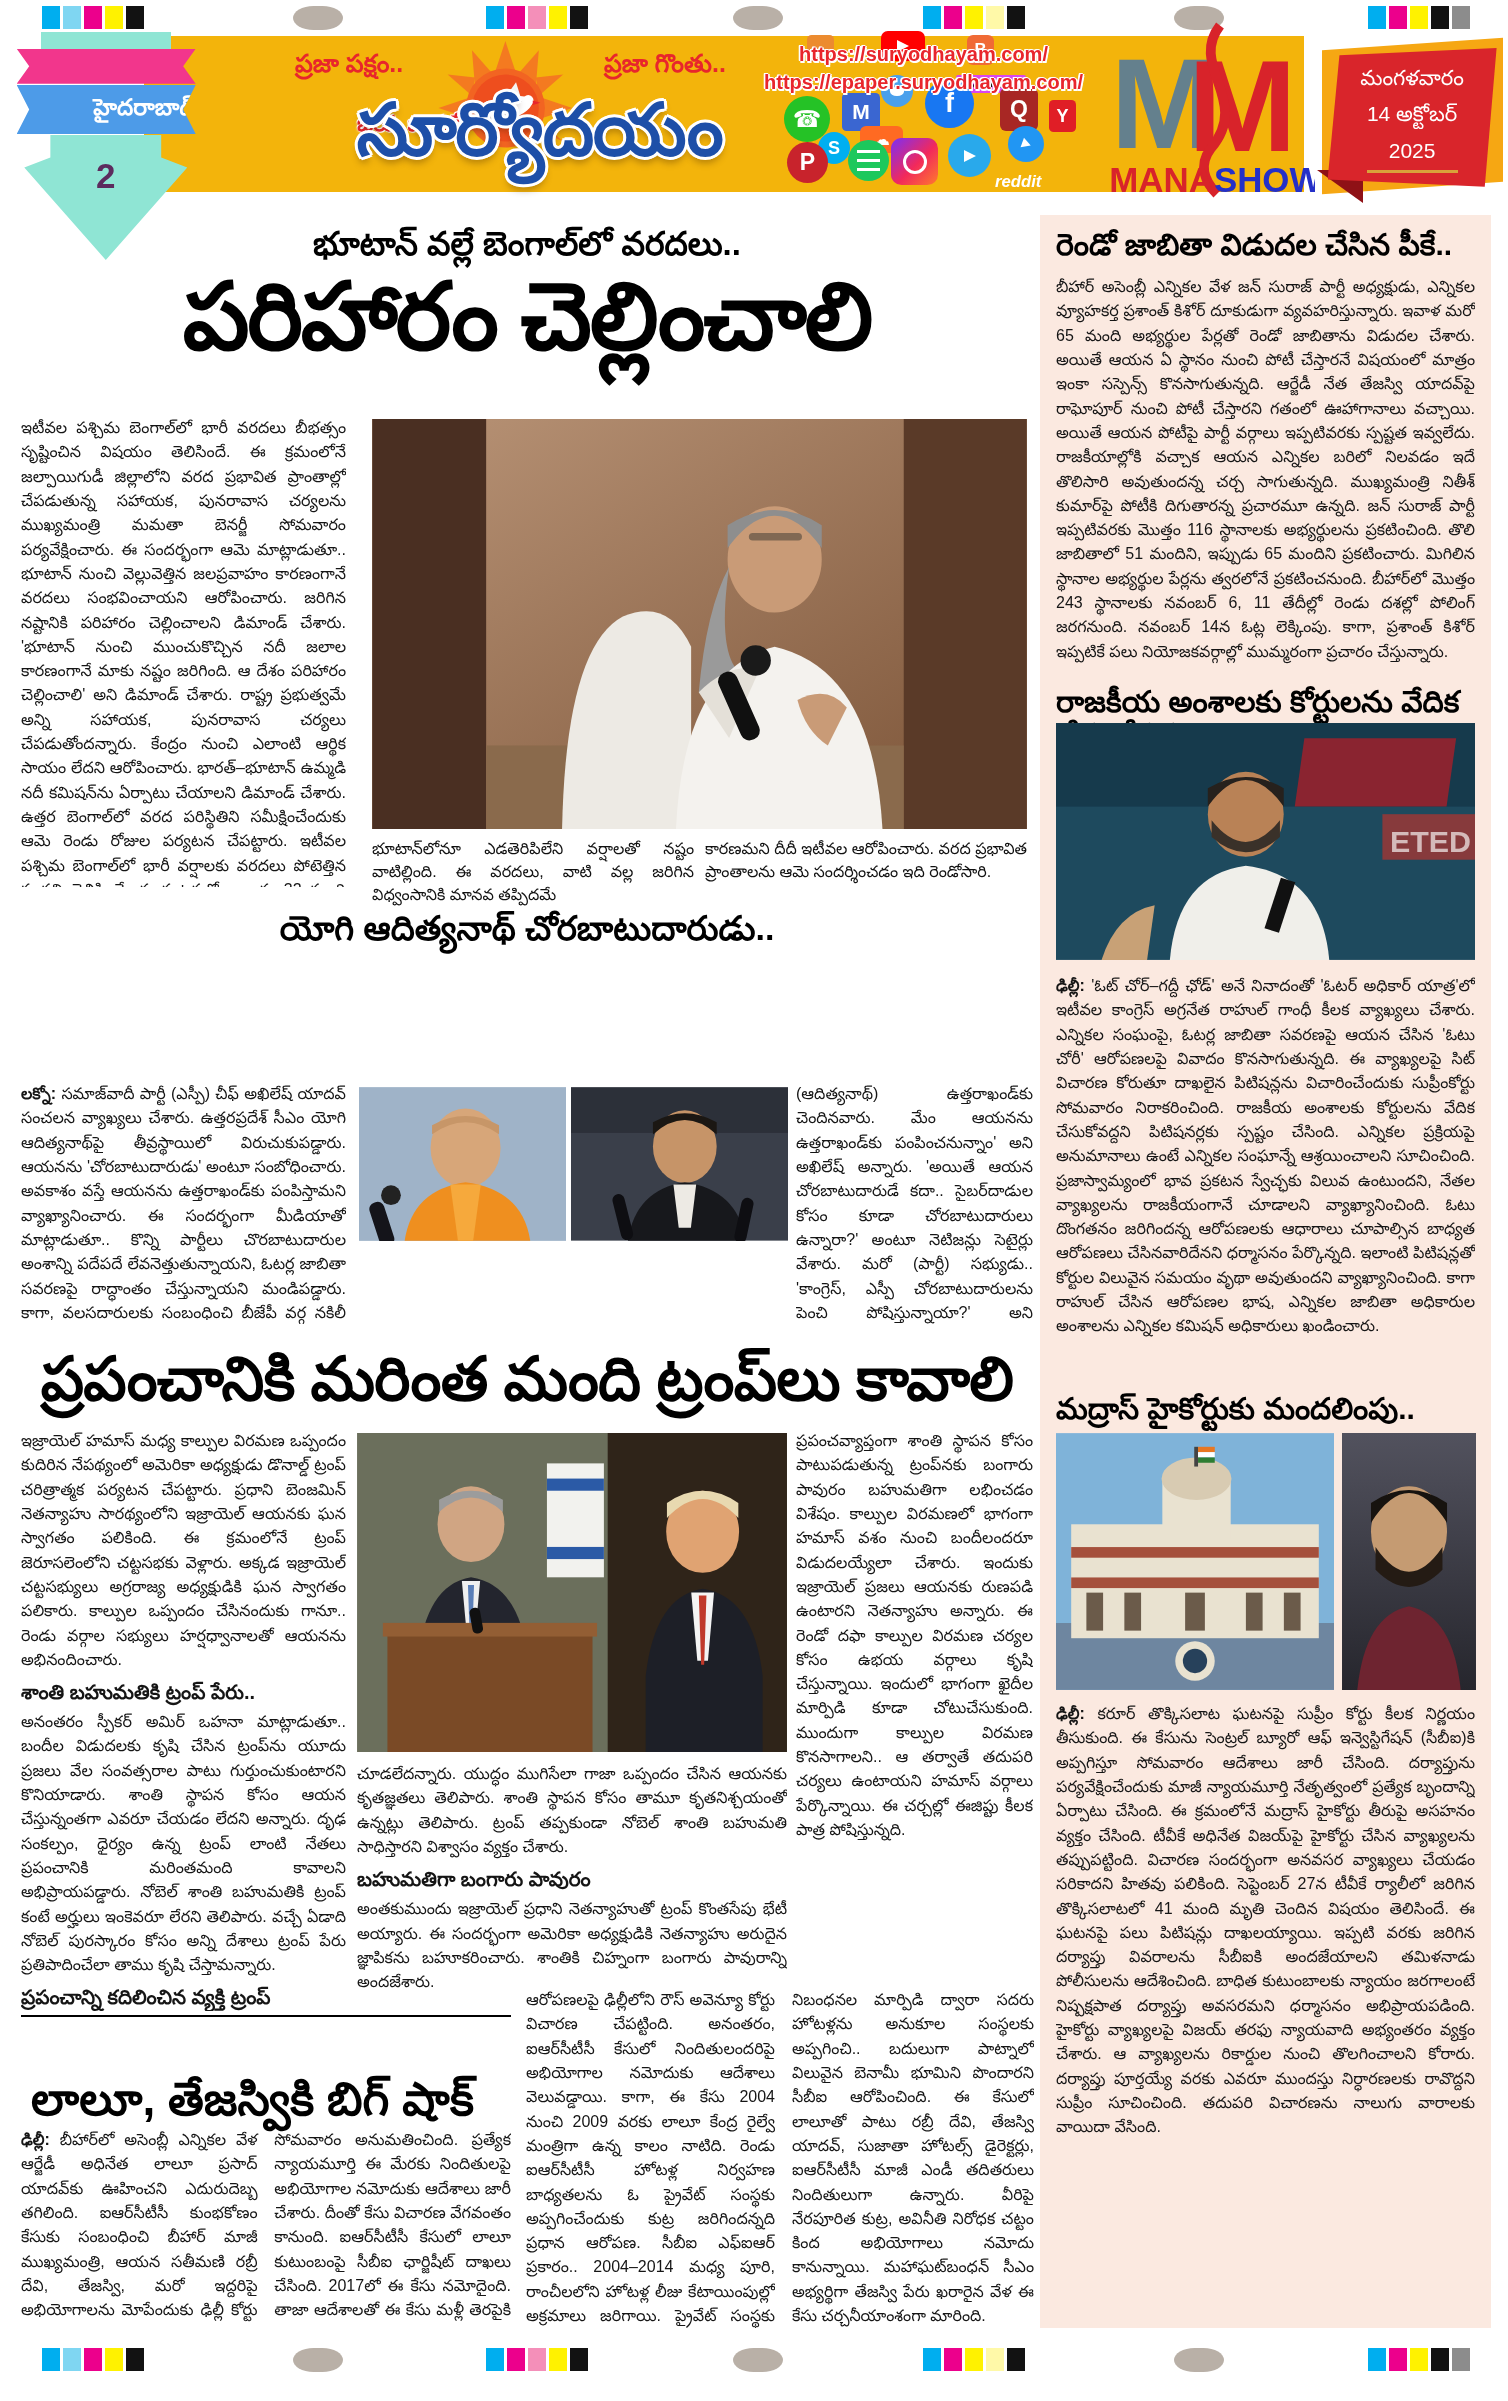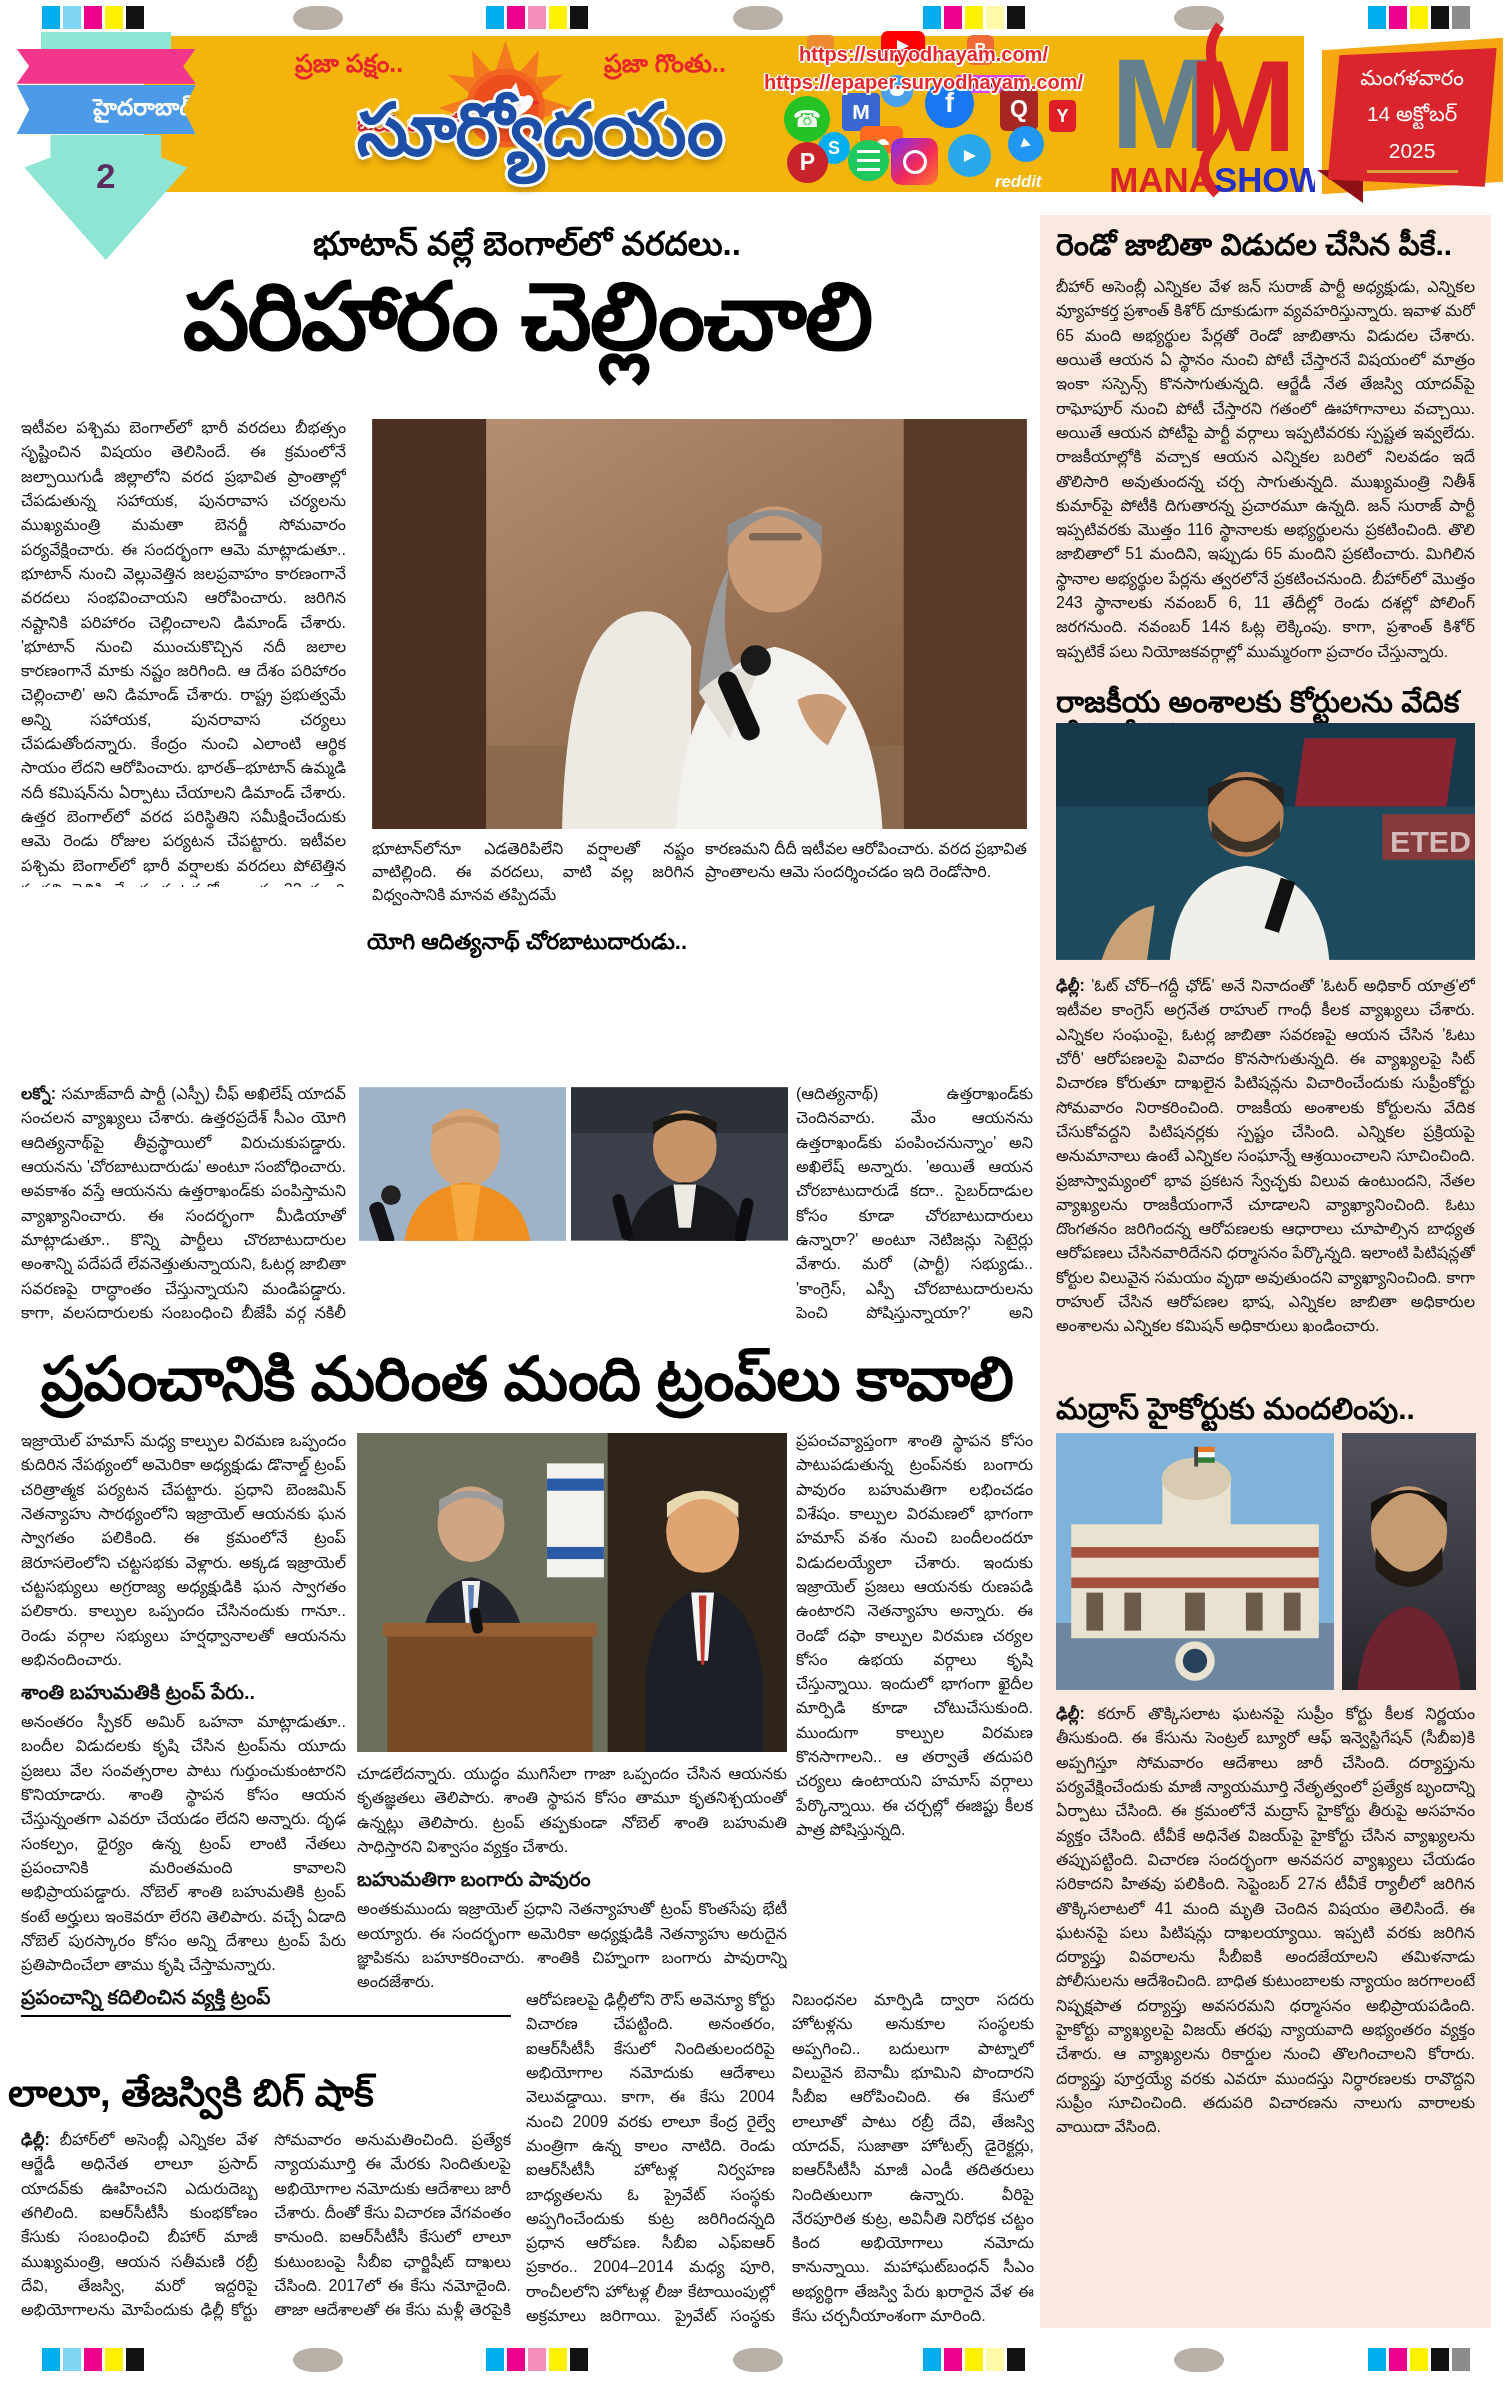--- a/index.html
+++ b/index.html
@@ -275,21 +275,21 @@
     <rect x="496" y="150" width="70" height="10" rx="5" fill="#6E5B4A" opacity="0.8"></rect>
     <path d="M400,540 Q410,330 530,300 Q660,330 672,540 Z" fill="#F4F2EE"></path>
     <path d="M430,360 Q470,320 510,330 L470,420 Z" fill="#E4E0D8"></path>
     <rect x="470" y="330" width="26px" height="96" rx="12" fill="#101010" transform="rotate(-24 483 378)"></rect>
     <circle cx="505" cy="318" r="20" fill="#1A1A1A"></circle>
     <path d="M560,370 Q600,350 625,380 L600,430 Q570,410 560,370 Z" fill="#C99B77"></path>
   </svg>
   <div class="abs cap" style="left:372px;top:837px;width:322px;height:59px;">భూటాన్‌లోనూ ఎడతెరిపిలేని వర్షాలతో నష్టం వాటిల్లింది. ఈ వరదలు, వాటి వల్ల జరిగిన విధ్వంసానికి మానవ తప్పిదమే</div>
   <div class="abs cap" style="left:705px;top:837px;width:322px;height:59px;">కారణమని దీదీ ఇటీవల ఆరోపించారు. వరద ప్రభావిత ప్రాంతాలను ఆమె సందర్శించడం ఇది రెండోసారి.</div>
 
-  <div class="abs kicker" style="left:21px;top:929px;width:1012px;font-size:22px;">యోగి ఆదిత్యనాథ్ చోరబాటుదారుడు..</div>
+  <div class="abs kicker" style="left:21px;top:909px;width:1012px;font-size:34px;">యోగి ఆదిత్యనాథ్ చోరబాటుదారుడు..</div>
 
   <div class="abs bt" style="left:21px;top:1082px;width:325px;height:242px;">
     <span class="dl">లక్నో:</span>
     <span>సమాజ్‌వాదీ పార్టీ (ఎస్పీ) చీఫ్ అఖిలేష్ యాదవ్ సంచలన వ్యాఖ్యలు చేశారు. ఉత్తరప్రదేశ్ సీఎం యోగి ఆదిత్యనాథ్‌పై తీవ్రస్థాయిలో విరుచుకుపడ్డారు. ఆయనను 'చోరబాటుదారుడు' అంటూ సంబోధించారు. అవకాశం వస్తే ఆయనను ఉత్తరాఖండ్‌కు పంపిస్తామని వ్యాఖ్యానించారు. ఈ సందర్భంగా మీడియాతో మాట్లాడుతూ.. కొన్ని పార్టీలు చొరబాటుదారుల అంశాన్ని పదేపదే లేవనెత్తుతున్నాయని, ఓటర్ల జాబితా సవరణపై రాద్ధాంతం చేస్తున్నాయని మండిపడ్డారు. కాగా, వలసదారులకు సంబంధించి బీజేపీ వర్గ నకిలీ గణాంకాలన్నింటిపై అఖిలేష్ యాదవ్ విమర్శలు గుప్పించారు.</span>
   </div>
 
   <svg class="abs" style="left:359px;top:1087px;" width="207" height="154" viewBox="0 0 272 202">
     <rect width="272" height="202" fill="#9FB3C8"></rect>
     <ellipse cx="140" cy="80" rx="46" ry="52" fill="#D7A679"></ellipse>
     <path d="M96,62 Q140,30 184,62 L184,50 Q140,26 96,50 Z" fill="#C79668"></path>
@@ -345,21 +345,21 @@
 
   <div class="abs bt" style="left:357px;top:1762px;width:430px;height:251px;">
     <span>చూడలేదన్నారు. యుద్ధం ముగిసేలా గాజా ఒప్పందం చేసిన ఆయనకు కృతజ్ఞతలు తెలిపారు. శాంతి స్థాపన కోసం తామూ కృతనిశ్చయంతో ఉన్నట్లు తెలిపారు. ట్రంప్ తప్పకుండా నోబెల్ శాంతి బహుమతి సాధిస్తారని విశ్వాసం వ్యక్తం చేశారు.</span>
     <div class="shd">బహుమతిగా బంగారు పావురం</div>
     <span>అంతకుముందు ఇజ్రాయెల్ ప్రధాని నెతన్యాహుతో ట్రంప్ కొంతసేపు భేటీ అయ్యారు. ఈ సందర్భంగా అమెరికా అధ్యక్షుడికి నెతన్యాహు అరుదైన జ్ఞాపికను బహూకరించారు. శాంతికి చిహ్నంగా బంగారు పావురాన్ని అందజేశారు.</span>
   </div>
 
   <div class="abs bt" style="left:796px;top:1429px;width:237px;height:582px;">ప్రపంచవ్యాప్తంగా శాంతి స్థాపన కోసం పాటుపడుతున్న ట్రంప్‌నకు బంగారు పావురం బహుమతిగా లభించడం విశేషం. కాల్పుల విరమణలో భాగంగా హమాస్ వశం నుంచి బందీలందరూ విడుదలయ్యేలా చేశారు. ఇందుకు ఇజ్రాయెల్ ప్రజలు ఆయనకు రుణపడి ఉంటారని నెతన్యాహు అన్నారు. ఈ రెండో దఫా కాల్పుల విరమణ చర్యల కోసం ఉభయ వర్గాలు కృషి చేస్తున్నాయి. ఇందులో భాగంగా ఖైదీల మార్పిడి కూడా చోటుచేసుకుంది. ముందుగా కాల్పుల విరమణ కొనసాగాలని.. ఆ తర్వాతే తదుపరి చర్యలు ఉంటాయని హమాస్ వర్గాలు పేర్కొన్నాయి. ఈ చర్చల్లో ఈజిప్టు కీలక పాత్ర పోషిస్తున్నది.</div>
 
   <div class="abs rule" style="left:21px;top:2015px;width:490px;height:2.3px;"></div>
-  <div class="abs" style="left:8px;top:2072px;width:486px;font-size:38px;font-weight:800;color:#000;">లాలూ, తేజస్వికి బిగ్ షాక్</div>
+  <div class="abs" style="left:31px;top:2072px;width:486px;font-size:46px;font-weight:800;color:#000;">లాలూ, తేజస్వికి బిగ్ షాక్</div>
   <div class="abs bt" style="left:21px;top:2128px;width:490px;height:196px;column-count:2;column-gap:16.7px;">
     <span class="dl">ఢిల్లీ:</span>
     <span>బీహార్‌లో అసెంబ్లీ ఎన్నికల వేళ ఆర్జేడీ అధినేత లాలూ ప్రసాద్ యాదవ్‌కు ఊహించని ఎదురుదెబ్బ తగిలింది. ఐఆర్‌సీటీసీ కుంభకోణం కేసుకు సంబంధించి బీహార్ మాజీ ముఖ్యమంత్రి, ఆయన సతీమణి రబ్రీ దేవి, తేజస్వి, మరో ఇద్దరిపై అభియోగాలను మోపేందుకు ఢిల్లీ కోర్టు సోమవారం అనుమతించింది. ప్రత్యేక న్యాయమూర్తి ఈ మేరకు నిందితులపై అభియోగాల నమోదుకు ఆదేశాలు జారీ చేశారు. దీంతో కేసు విచారణ వేగవంతం కానుంది. ఐఆర్‌సీటీసీ కేసులో లాలూ కుటుంబంపై సీబీఐ ఛార్జిషీట్ దాఖలు చేసింది. 2017లో ఈ కేసు నమోదైంది. తాజా ఆదేశాలతో ఈ కేసు మళ్లీ తెరపైకి వచ్చింది. ఎన్నికల వేళ ఈ పరిణామం ఆర్జేడీ శ్రేణుల్లో కలకలం రేపుతున్నది.</span>
   </div>
   <div class="abs bt" style="left:526px;top:1988px;width:249px;height:340px;">ఆరోపణలపై ఢిల్లీలోని రౌస్ అవెన్యూ కోర్టు విచారణ చేపట్టింది. అనంతరం, ఐఆర్‌సీటీసీ కేసులో నిందితులందరిపై అభియోగాల నమోదుకు ఆదేశాలు వెలువడ్డాయి. కాగా, ఈ కేసు 2004 నుంచి 2009 వరకు లాలూ కేంద్ర రైల్వే మంత్రిగా ఉన్న కాలం నాటిది. రెండు ఐఆర్‌సీటీసీ హోటళ్ల నిర్వహణ బాధ్యతలను ఓ ప్రైవేట్ సంస్థకు అప్పగించేందుకు కుట్ర జరిగిందన్నది ప్రధాన ఆరోపణ. సీబీఐ ఎఫ్‌ఐఆర్ ప్రకారం.. 2004–2014 మధ్య పూరి, రాంచీలలోని హోటళ్ల లీజు కేటాయింపుల్లో అక్రమాలు జరిగాయి. ప్రైవేట్ సంస్థకు అనుకూలంగా టెండర్ల ప్రక్రియను ప్రభావితం చేసినట్లు ఆరోపణలు ఉన్నాయి.</div>
   <div class="abs bt" style="left:792px;top:1988px;width:242px;height:340px;">నిబంధనల మార్పిడి ద్వారా సదరు హోటళ్లను అనుకూల సంస్థలకు అప్పగించి.. బదులుగా పాట్నాలో విలువైన బెనామీ భూమిని పొందారని సీబీఐ ఆరోపించింది. ఈ కేసులో లాలూతో పాటు రబ్రీ దేవి, తేజస్వి యాదవ్, సుజాతా హోటల్స్ డైరెక్టర్లు, ఐఆర్‌సీటీసీ మాజీ ఎండీ తదితరులు నిందితులుగా ఉన్నారు. వీరిపై నేరపూరిత కుట్ర, అవినీతి నిరోధక చట్టం కింద అభియోగాలు నమోదు కానున్నాయి. మహాఘట్‌బంధన్ సీఎం అభ్యర్థిగా తేజస్వి పేరు ఖరారైన వేళ ఈ కేసు చర్చనీయాంశంగా మారింది.</div>
 
   <div class="abs" style="left:0;top:2348px;width:1508px;height:24px;">
     <div class="abs reggroup" style="left:42px;top:0;">
         <div class="sw c-cy"></div>

